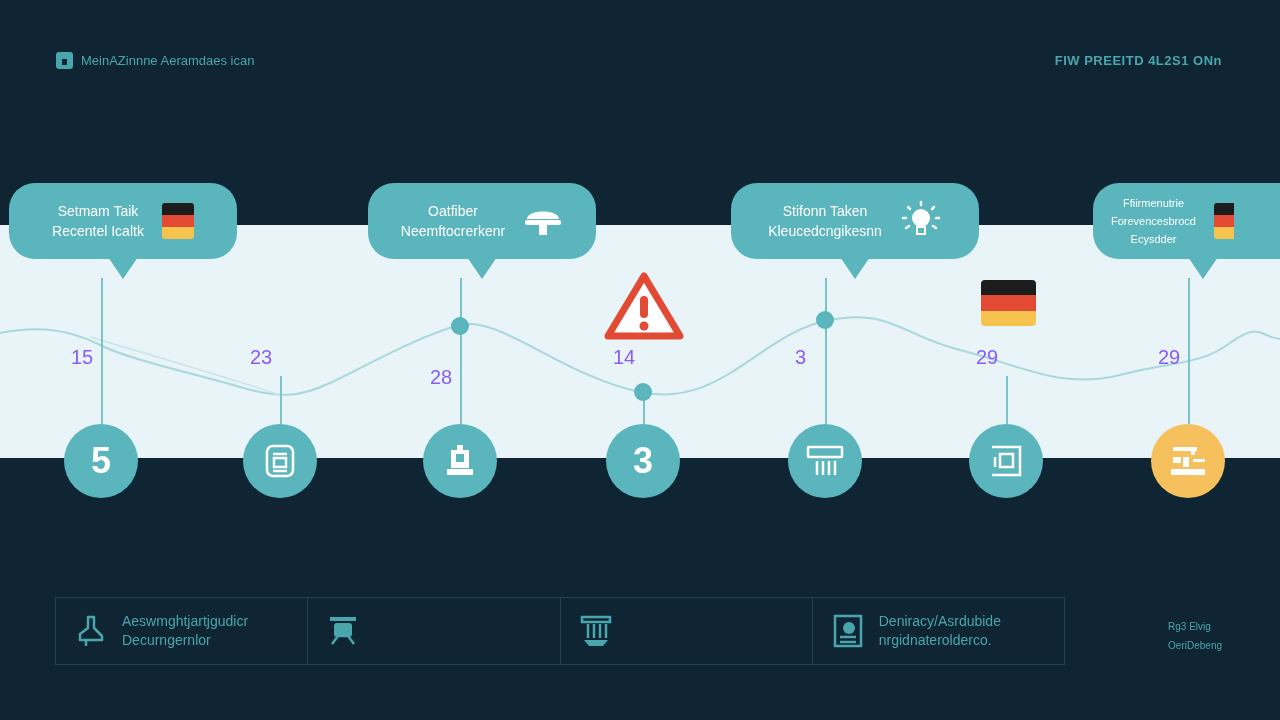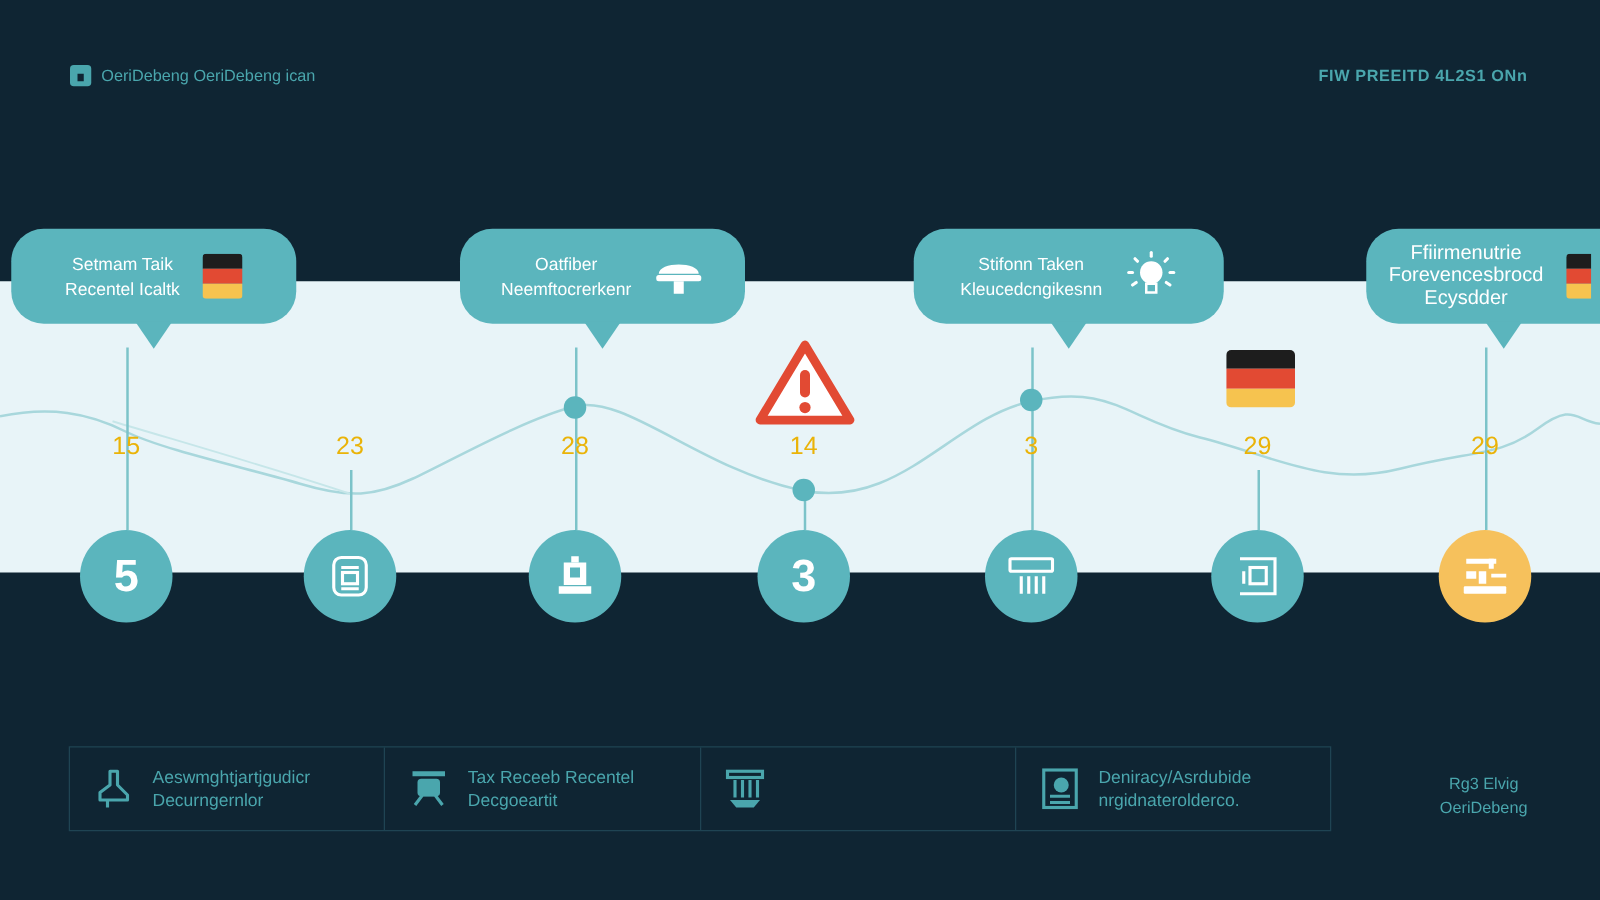--- a/index.html
+++ b/index.html
@@ -50,22 +50,22 @@
     .flag { width: 32px; height: 36px; border-radius: 3px; overflow: hidden; display: flex; flex-direction: column; flex-shrink: 0; }
     .flag span { flex: 1; }
     .flag .b { background: #1d1d1d; }
     .flag .r { background: #e24a33; }
     .flag .y { background: #f6c34f; }
     .dot {
       position: absolute; width: 18px; height: 18px; border-radius: 50%;
       background: #5bb5bd; margin-left: -9px; margin-top: -9px;
     }
     .num {
-      position: absolute; width: 60px; margin-left: -30px; text-align: center;
-      color: #eab308; font-size: 20px; top: 346px;
+      position: absolute; width: 60px; margin-left: -30px; 
+      color: #8b5cf6; font-size: 20px; top: 346px;
     }
     .marker {
       position: absolute; top: 424px; width: 74px; height: 74px; margin-left: -37px;
       border-radius: 50%; background: #5bb5bd;
       display: flex; align-items: center; justify-content: center;
       color: #fff; font-size: 36px; font-weight: bold;
     }
     .marker.accent { background: #f6c15c; }
     .warning { position: absolute; left: 602px; top: 270px; }
     .flag-big { position: absolute; left: 981px; top: 280px; width: 55px; height: 46px; border-radius: 4px; overflow: hidden; display: flex; flex-direction: column; }
@@ -74,30 +74,30 @@
       position: absolute; left: 55px; top: 597px; height: 68px; width: 1010px;
       border: 1px solid #1f4453; display: flex;
     }
     .legend-card {
       flex: 1; display: flex; align-items: center; gap: 14px; padding: 0 18px;
       border-right: 1px solid #1f4453; color: #4aa6ad; font-size: 14px; line-height: 19px;
     }
     .legend-card:last-child { border-right: none; }
     .legend-card .ic { width: 34px; height: 34px; flex-shrink: 0; }
     .footer-right {
-      position: absolute; right: 58px; top: 617px; text-align: center;
-      color: #4aa6ad; font-size: 13px; line-height: 19px;
+      position: absolute; right: 58px; top: 617px; text-align: left;
+      color: #4aa6ad; font-size: 10px; line-height: 19px;
     }
   </style>
 </head>
 <body>
 
 <div class="header-left">
   <span class="logo"></span>
-  <span>OeriDebeng OeriDebeng ican</span>
+  <span>MeinAZinnne Aeramdaes ican</span>
 </div>
 <div class="header-right">FIW PREEITD 4L2S1 ONn</div>
 
 <div class="band"></div>
 
 <svg class="wave" viewBox="0 0 1280 233">
   <path d="M0,108 C40,100 70,105 100,120 S200,150 240,162 S300,172 330,158 S420,110 460,100 S560,150 640,167 S760,110 825,96 S900,110 960,125 S1060,165 1120,150 S1200,140 1230,118 S1260,112 1280,114" fill="none" stroke="#a8d7dc" stroke-width="2"></path>
   <path d="M90,112 C150,130 220,150 280,170" fill="none" stroke="#c6e6e9" stroke-width="1.5"></path>
 </svg>
 
@@ -147,21 +147,21 @@
         <line x1="34" y1="7" x2="32" y2="9"></line>
       <line x1="3" y1="18" x2="6" y2="18"></line>
         <line x1="39" y1="18" x2="36" y2="18"></line>
       <line x1="6" y1="28" x2="9" y2="26"></line>
         <line x1="36" y1="28" x2="33" y2="26"></line>
     </g>
   </svg>
 </div>
 
 <div class="callout" style="left:1093px; width:220px; border-radius:26px 0 0 26px; padding-right:0; justify-content:flex-start;">
-  <div class="txt" style="font-size:16px; line-height:18px;">
+  <div class="txt" style="font-size:11px; line-height:18px;">
     <span>Ffiirmenutrie</span>
     <span>Forevencesbrocd</span>
     <span>Ecysdder</span>
   </div>
   <div class="flag" style="width:20px; border-radius:3px 0 0 3px;">
       <span class="b"></span>
       <span class="r"></span>
       <span class="y"></span>
     </div>
 </div>
@@ -177,21 +177,21 @@
 </svg>
 
 <div class="flag-big">
   <span style="background:#1d1d1d;"></span>
     <span style="background:#e24a33;"></span>
     <span style="background:#f6c34f;"></span>
 </div>
 
 <div class="num" style="left:101px;">15</div>
 <div class="num" style="left:280px;">23</div>
-<div class="num" style="left:460px;">28</div>
+<div class="num" style="left:460px;margin-top:20px;">28</div>
 <div class="num" style="left:643px;">14</div>
 <div class="num" style="left:825px;">3</div>
 <div class="num" style="left:1006px;">29</div>
 <div class="num" style="left:1188px;">29</div>
 
 <div class="marker" style="left:101px;">
   <span>5</span>
 </div>
 <div class="marker" style="left:280px;">
   <svg width="34" height="36" viewBox="0 0 34 36">
@@ -251,24 +251,20 @@
       <div>Aeswmghtjartjgudicr</div>
       <div>Decurngernlor</div>
     </div>
   </div>
   <div class="legend-card">
     <svg class="ic" viewBox="0 0 34 34">
       <rect x="4" y="3" width="26" height="4" fill="#4aa6ad"></rect>
       <rect x="8" y="9" width="18" height="14" rx="3" fill="#4aa6ad"></rect>
       <path d="M6,30 L12,22 L22,22 L28,30" fill="none" stroke="#4aa6ad" stroke-width="2.5"></path>
     </svg>
-    <div>
-      <div>Tax Receeb Recentel</div>
-      <div>Decgoeartit</div>
-    </div>
   </div>
   <div class="legend-card">
     <svg class="ic" viewBox="0 0 34 34">
       <rect x="3" y="3" width="28" height="5" fill="none" stroke="#4aa6ad" stroke-width="2.5"></rect>
       <g stroke="#4aa6ad" stroke-width="2.5">
           <line x1="9" y1="10" x2="9" y2="24"></line>
           <line x1="15" y1="10" x2="15" y2="24"></line>
           <line x1="21" y1="10" x2="21" y2="24"></line>
           <line x1="27" y1="10" x2="27" y2="24"></line>
         </g>

